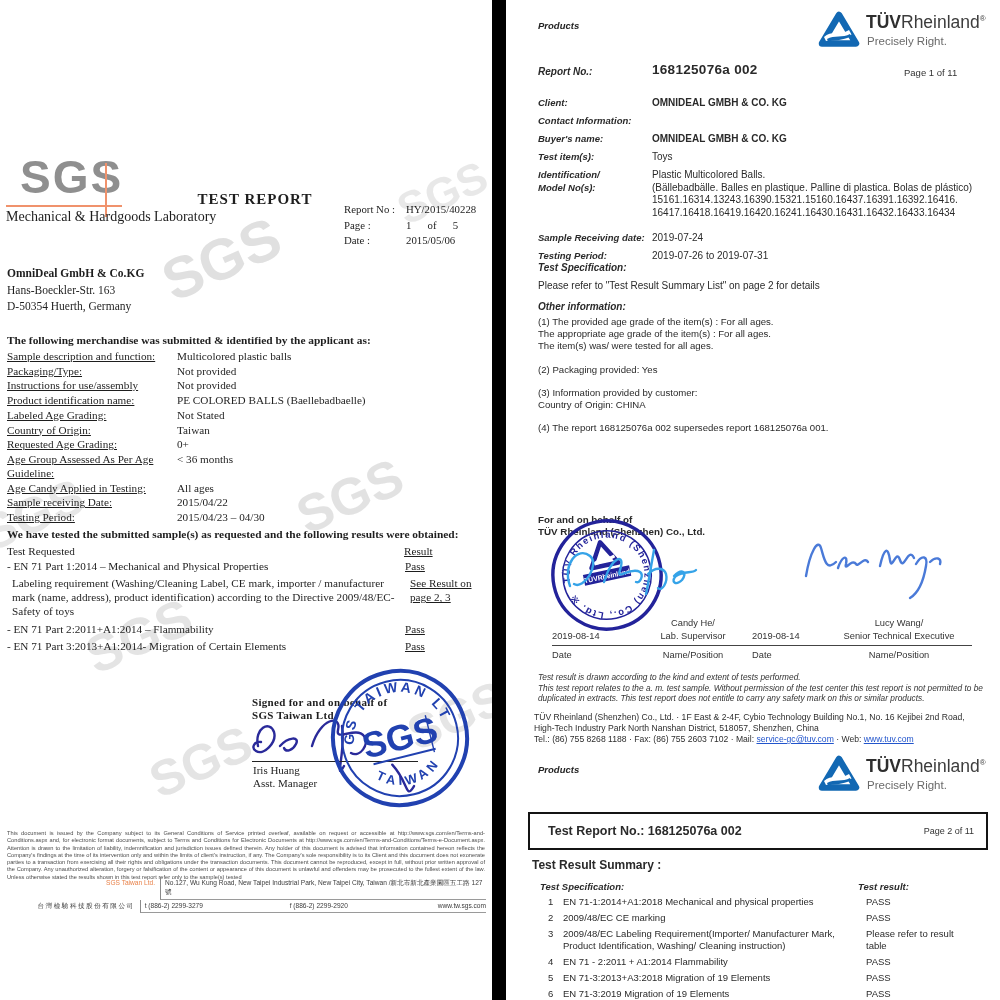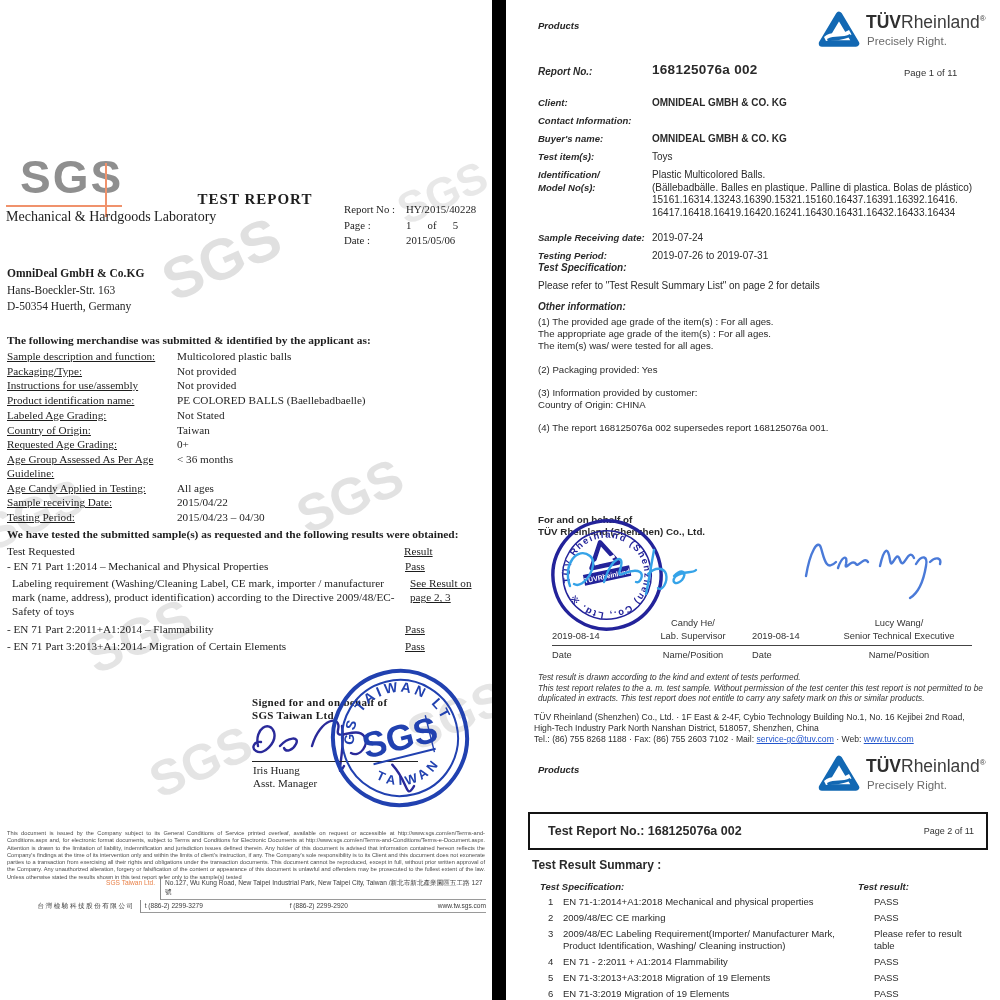--- a/index.html
+++ b/index.html
@@ -119,21 +119,21 @@
   .box2{left:22px;top:812px;width:456px;height:34px;border:2px solid #141414;
         display:flex;align-items:center;justify-content:space-between;background:#fff;}
   .box2 .t{padding-left:18px;font-size:12.5px;font-weight:bold;}
   .box2 .p{padding-right:12px;font-size:9px;color:#333;}
   .sum-head{left:26px;top:858px;font-size:12px;font-weight:bold;}
   .sum-col1{left:34px;top:881px;font-size:9.5px;font-style:italic;font-weight:bold;}
   .sum-col2{left:352px;top:881px;font-size:9.5px;font-style:italic;font-weight:bold;}
   #sum-rows{left:42px;top:896px;width:448px;}
   .srow{display:flex;align-items:flex-start;margin-bottom:4.2px;font-size:9.5px;line-height:11.8px;}
   .snum{width:15px;}
-  .sspec{width:295px;padding-right:16px;}
+  .sspec{width:295px;padding-right:8px;}
   .sres{flex:1;white-space:pre-line;}
 </style>
 </head>
 <body>
 
 <div id="stage">
 
   <div id="page-left" class="abs">
 
     <div id="wm-host">

